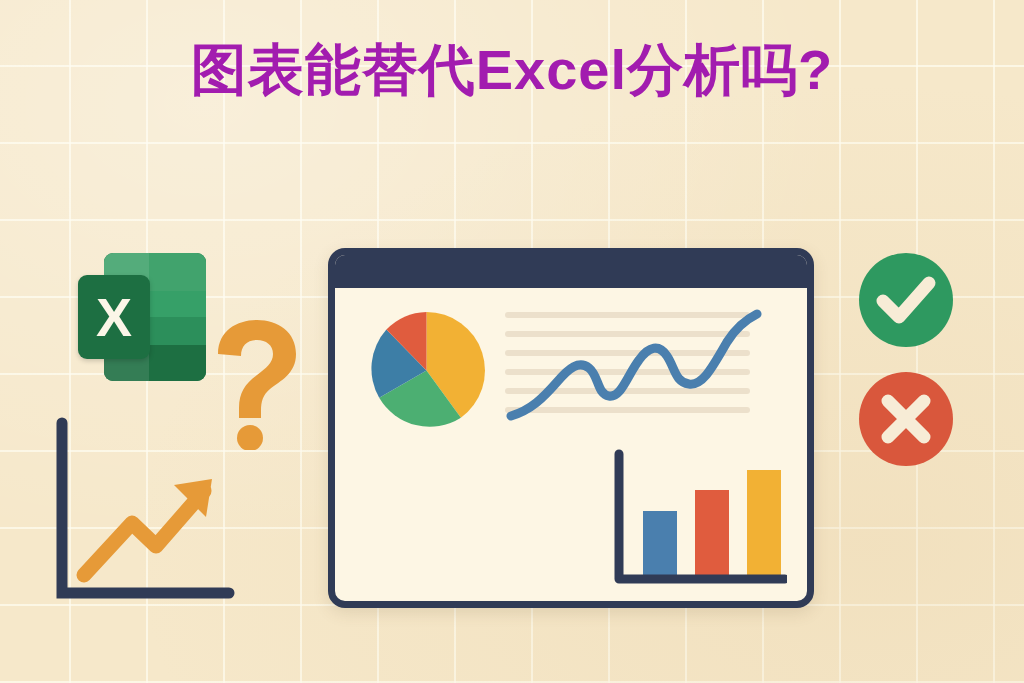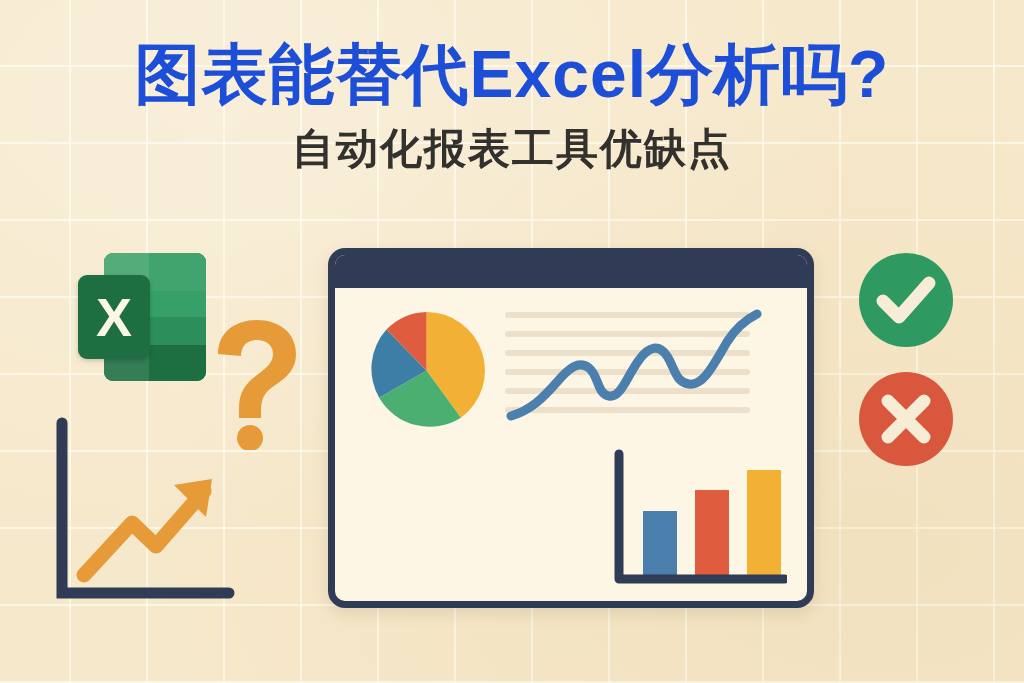--- a/index.html
+++ b/index.html
@@ -27,21 +27,21 @@
     position:absolute;inset:0;
     background:
       radial-gradient(ellipse at 20% 15%, rgba(255,255,255,.30), transparent 55%),
       radial-gradient(ellipse at 85% 80%, rgba(225,198,150,.22), transparent 60%);
     pointer-events:none;
   }
 
   
   .title-wrap{position:absolute;left:0;right:0;top:40px;text-align:center;}
   .title{
-    font-size:66px;line-height:1.06;font-weight:bold;color:#1d4ed8;
+    font-size:56px;line-height:1.06;font-weight:bold;color:#a21caf;
     letter-spacing:1px;margin:0;white-space:nowrap;
   }
   .subtitle{
     font-size:42px;line-height:1.1;font-weight:bold;color:#33312e;
     letter-spacing:2px;margin:16px 0 0 0;white-space:nowrap;
   }
 
   
   #excel{position:absolute;left:78px;top:253px;width:128px;height:128px;}
   #excel .sheet{
@@ -102,21 +102,20 @@
 </style>
 </head>
 <body>
 
 <div id="stage">
   <div id="grid"></div>
   <div id="grain"></div>
 
   <div class="title-wrap">
     <h1 class="title">图表能替代Excel分析吗?</h1>
-    <h2 class="subtitle">自动化报表工具优缺点</h2>
   </div>
 
   <div id="excel">
     <div class="sheet">
       <div class="band b1"></div>
       <div class="band b2"></div>
       <div class="band b3"></div>
       <div class="band b4"></div>
       <div class="gloss"></div>
     </div>

